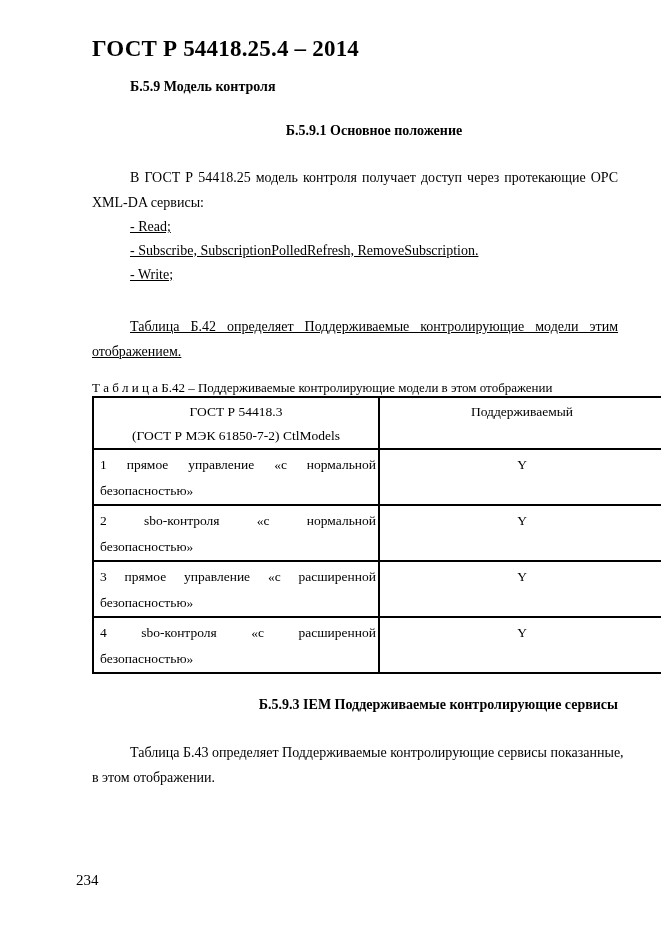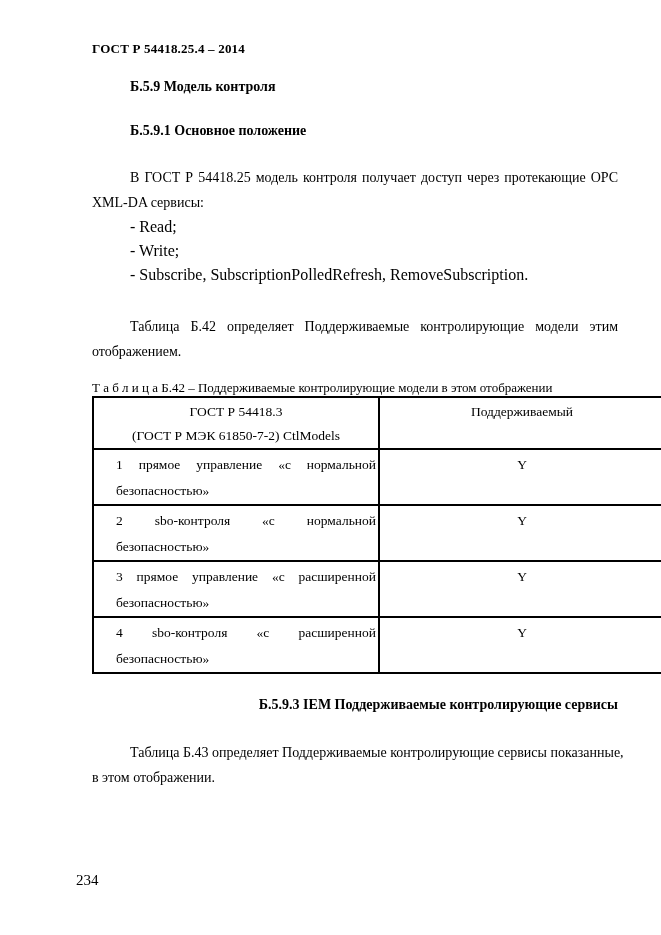--- a/index.html
+++ b/index.html
@@ -12,52 +12,53 @@
     width: 661px;
     height: 935px;
     background: #ffffff;
     color: #000000;
     font-family: "Liberation Serif", "DejaVu Serif", serif;
     box-sizing: border-box;
     padding: 40px 43px 0 92px;
     overflow: hidden;
   }
   .doc-header {
-    font-size: 13px;
+    font-size: 23px;
     font-weight: bold;
     line-height: 18px;
     letter-spacing: 0.2px;
   }
   .heading {
     font-size: 14px;
     font-weight: bold;
     line-height: 17px;
     margin-left: 38px;
   }
   .h-b59  { margin-top: 20px; }
-  .h-b591 { margin-top: 27px; }
+  .h-b591 { margin-top: 27px; text-align: center; }
   .h-b592 { margin-top: 19px; }
   .h-b593 { margin-top: 22px; text-align: right; }
   .para {
     font-size: 14px;
     line-height: 25px;
   }
   .p-intro    { margin-top: 26px; }
-  .p-models   { margin-top: 27px; }
+  .p-models   { margin-top: 27px; text-decoration: underline; }
   .p-services { margin-top: 27px; }
   .jline {
     text-align: justify;
     text-align-last: justify;
     white-space: nowrap;
   }
   .indent { text-indent: 38px; }
   .list-line {
-    font-size: 16px;
+    font-size: 14px;
     line-height: 24px;
     margin-left: 38px;
+    text-decoration: underline;
   }
   .table-caption {
     margin-top: 16px;
     font-size: 13px;
     line-height: 16px;
   }
   table.models-table {
     width: 574px;
     border-collapse: collapse;
     table-layout: fixed;
@@ -71,21 +72,21 @@
   }
   td.th-cell {
     height: 46px;
     text-align: center;
     line-height: 24px;
     padding: 2px 4px 0 4px;
   }
   td.model-cell {
     height: 48px;
     line-height: 26px;
-    padding: 2px 2px 0 22px;
+    padding: 2px 2px 0 6px;
   }
   td.model-cell .cell-j {
     text-align: justify;
     text-align-last: justify;
     white-space: nowrap;
   }
   td.supported-cell {
     height: 48px;
     text-align: center;
     line-height: 26px;
@@ -110,22 +111,22 @@
 
   <div class="heading h-b591">Б.5.9.1 Основное положение</div>
 
   <div class="para p-intro">
     <div class="jline indent">В ГОСТ Р 54418.25 модель контроля получает доступ через протекающие OPC</div>
     <div>XML-DA сервисы:</div>
   </div>
 
   <div>
     <div class="list-line">- Read;</div>
+    <div class="list-line">- Subscribe, SubscriptionPolledRefresh, RemoveSubscription.</div>
     <div class="list-line">- Write;</div>
-    <div class="list-line">- Subscribe, SubscriptionPolledRefresh, RemoveSubscription.</div>
   </div>
 
 
   <div class="para p-models">
     <div class="jline indent">Таблица Б.42 определяет Поддерживаемые контролирующие модели этим</div>
     <div>отображением.</div>
   </div>
 
   <div class="table-caption">Т а б л и ц а Б.42 – Поддерживаемые контролирующие модели в этом отображении</div>
 

